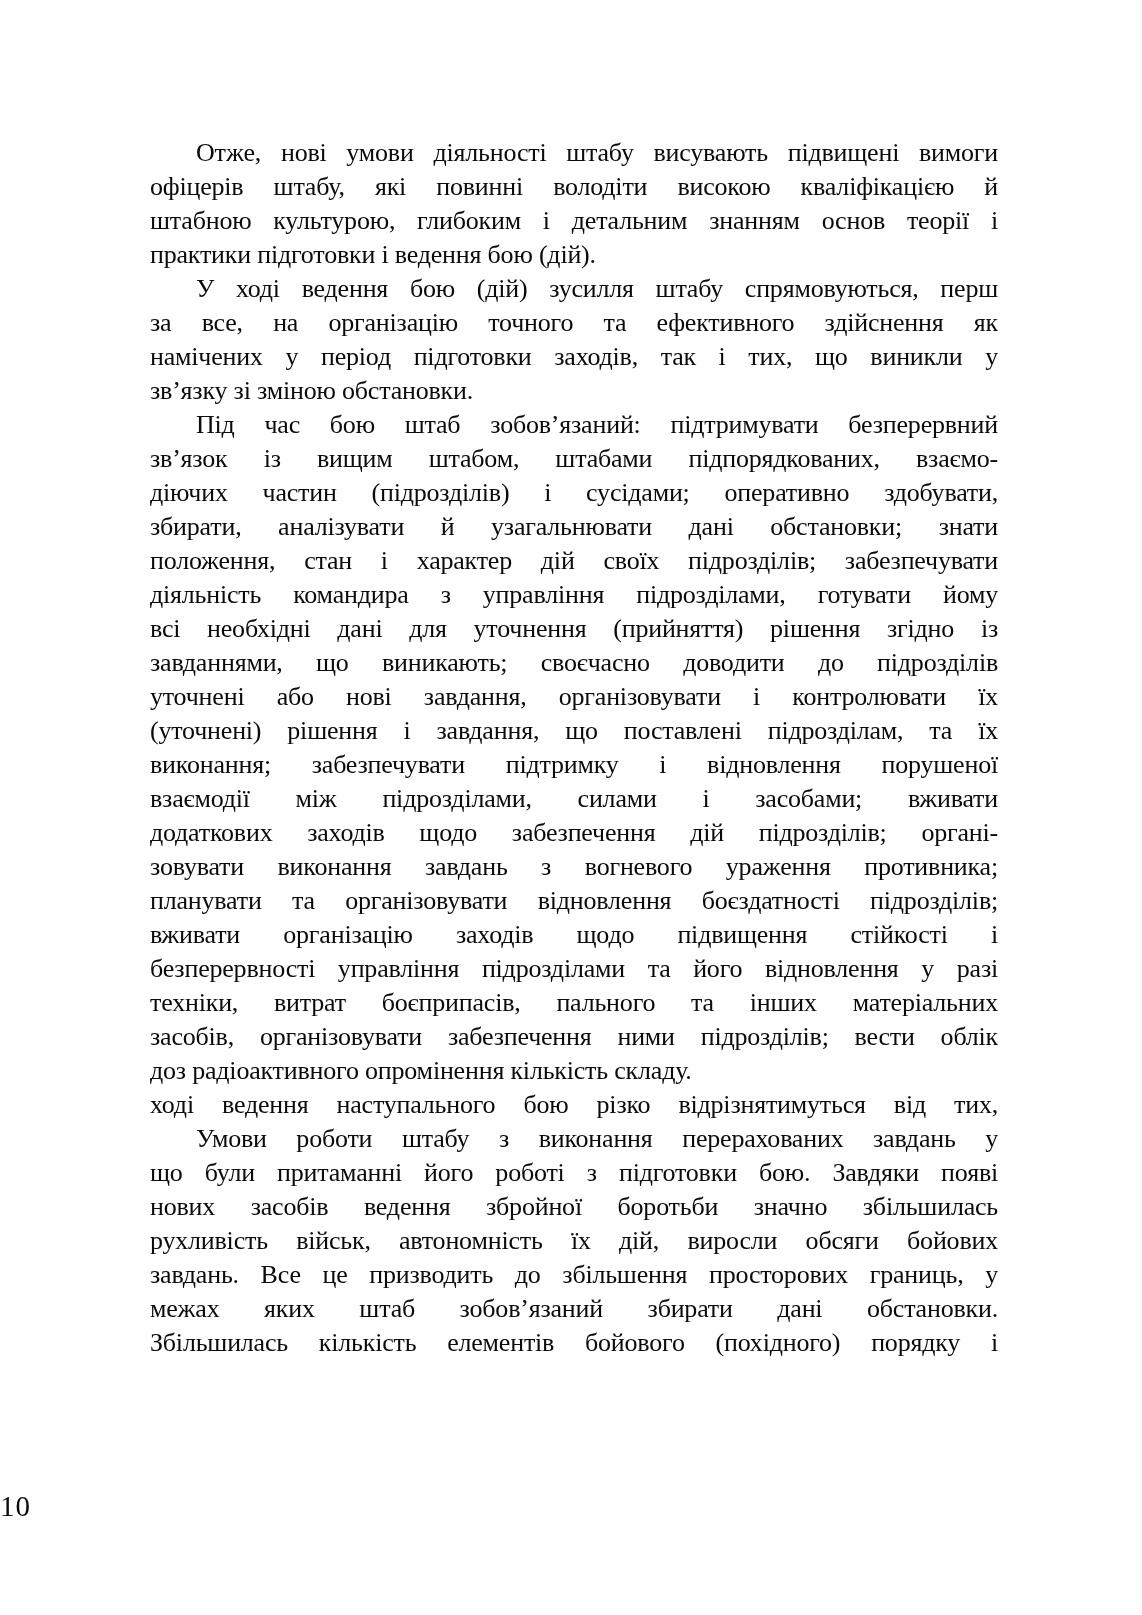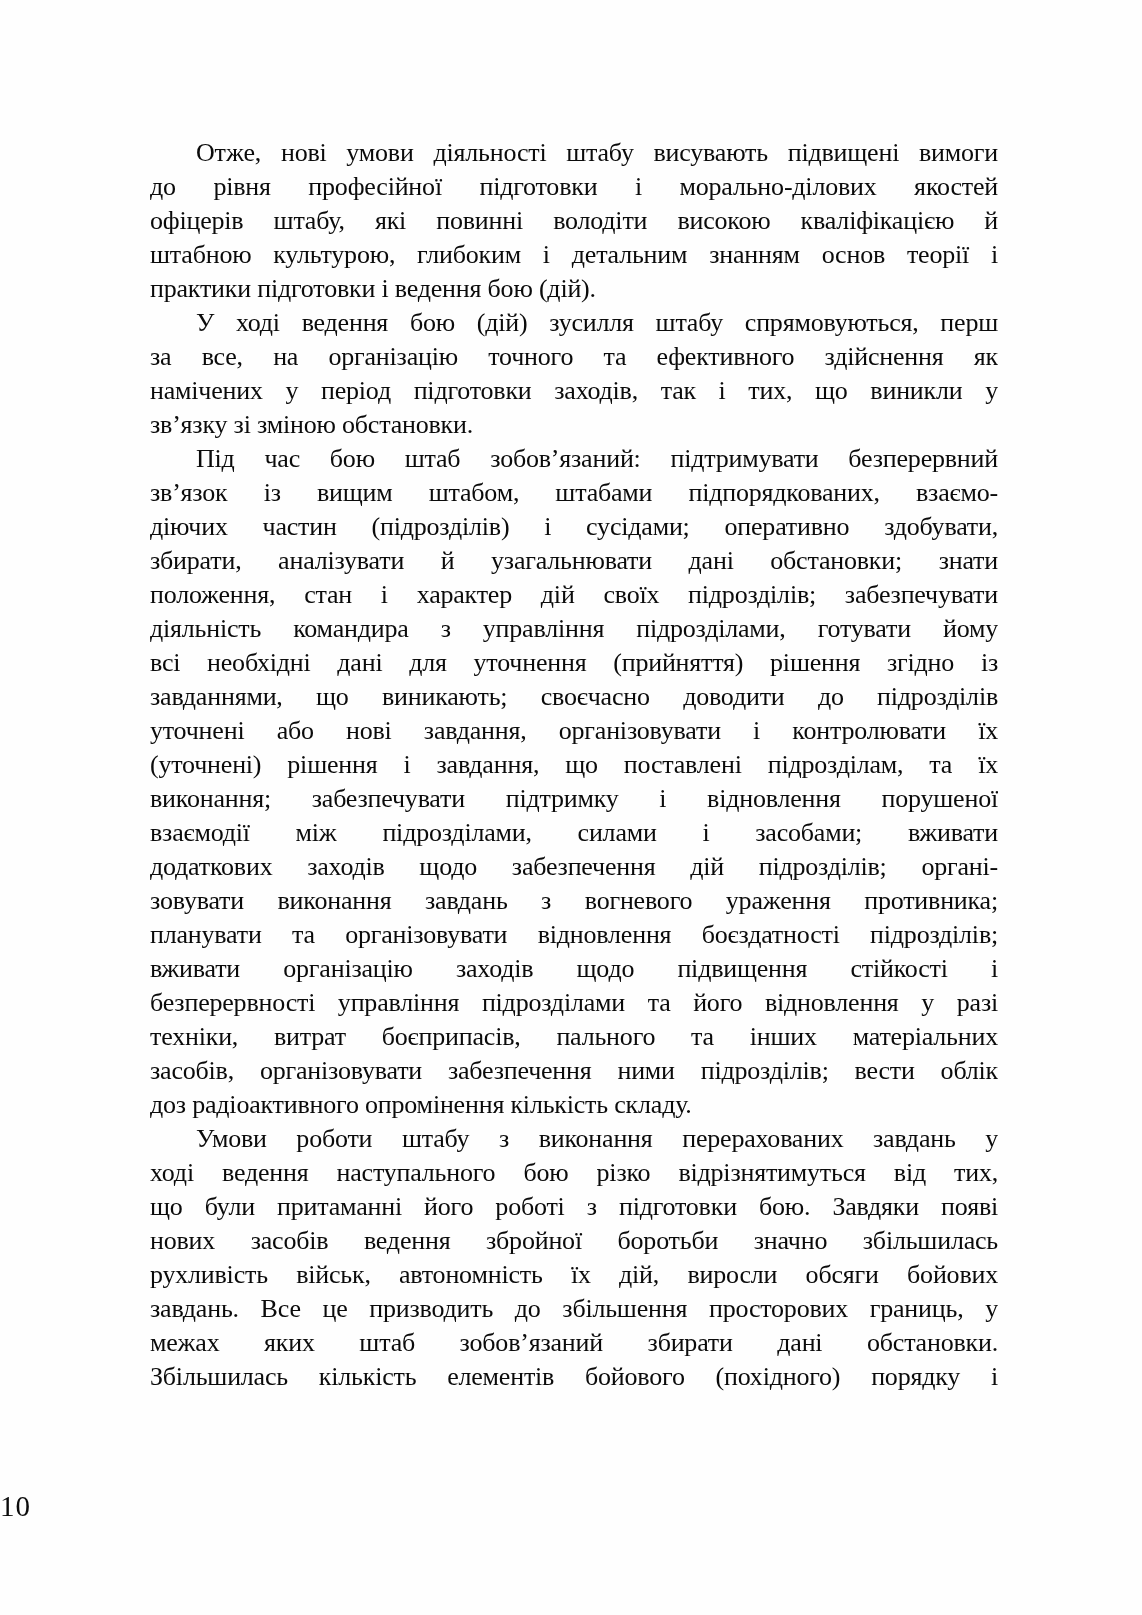--- a/index.html
+++ b/index.html
@@ -50,21 +50,20 @@
     line-height: 32px;
     letter-spacing: 1px;
   }
 </style>
 </head>
 <body>
 
 <div class="page">
   <div class="text-block" id="text-block">
       <div class="line indent just">Отже, нові умови діяльності штабу висувають підвищені вимоги</div>
-      <div class="line just">до рівня професійної підготовки і морально-ділових якостей</div>
       <div class="line just">офіцерів штабу, які повинні володіти високою кваліфікацією й</div>
       <div class="line just">штабною культурою, глибоким і детальним знанням основ теорії і</div>
       <div class="line">практики підготовки і ведення бою (дій).</div>
       <div class="line indent just">У ході ведення бою (дій) зусилля штабу спрямовуються, перш</div>
       <div class="line just">за все, на організацію точного та ефективного здійснення як</div>
       <div class="line just">намічених у період підготовки заходів, так і тих, що виникли у</div>
       <div class="line">зв’язку зі зміною обстановки.</div>
       <div class="line indent just">Під час бою штаб зобов’язаний: підтримувати безперервний</div>
       <div class="line just">зв’язок із вищим штабом, штабами підпорядкованих, взаємо-</div>
       <div class="line just">діючих частин (підрозділів) і сусідами; оперативно здобувати,</div>
@@ -78,22 +77,22 @@
       <div class="line just">виконання; забезпечувати підтримку і відновлення порушеної</div>
       <div class="line just">взаємодії між підрозділами, силами і засобами; вживати</div>
       <div class="line just">додаткових заходів щодо забезпечення дій підрозділів; органі-</div>
       <div class="line just">зовувати виконання завдань з вогневого ураження противника;</div>
       <div class="line just">планувати та організовувати відновлення боєздатності підрозділів;</div>
       <div class="line just">вживати організацію заходів щодо підвищення стійкості і</div>
       <div class="line just">безперервності управління підрозділами та його відновлення у разі</div>
       <div class="line just">техніки, витрат боєприпасів, пального та інших матеріальних</div>
       <div class="line just">засобів, організовувати забезпечення ними підрозділів; вести облік</div>
       <div class="line">доз радіоактивного опромінення кількість складу.</div>
+      <div class="line just">ході ведення наступального бою різко відрізнятимуться від тих,</div>
       <div class="line indent just">Умови роботи штабу з виконання перерахованих завдань у</div>
-      <div class="line just">ході ведення наступального бою різко відрізнятимуться від тих,</div>
       <div class="line just">що були притаманні його роботі з підготовки бою. Завдяки появі</div>
       <div class="line just">нових засобів ведення збройної боротьби значно збільшилась</div>
       <div class="line just">рухливість військ, автономність їх дій, виросли обсяги бойових</div>
       <div class="line just">завдань. Все це призводить до збільшення просторових границь, у</div>
       <div class="line just">межах яких штаб зобов’язаний збирати дані обстановки.</div>
       <div class="line just">Збільшилась кількість елементів бойового (похідного) порядку і</div>
     </div>
   <div class="page-number">10</div>
 </div>
 

